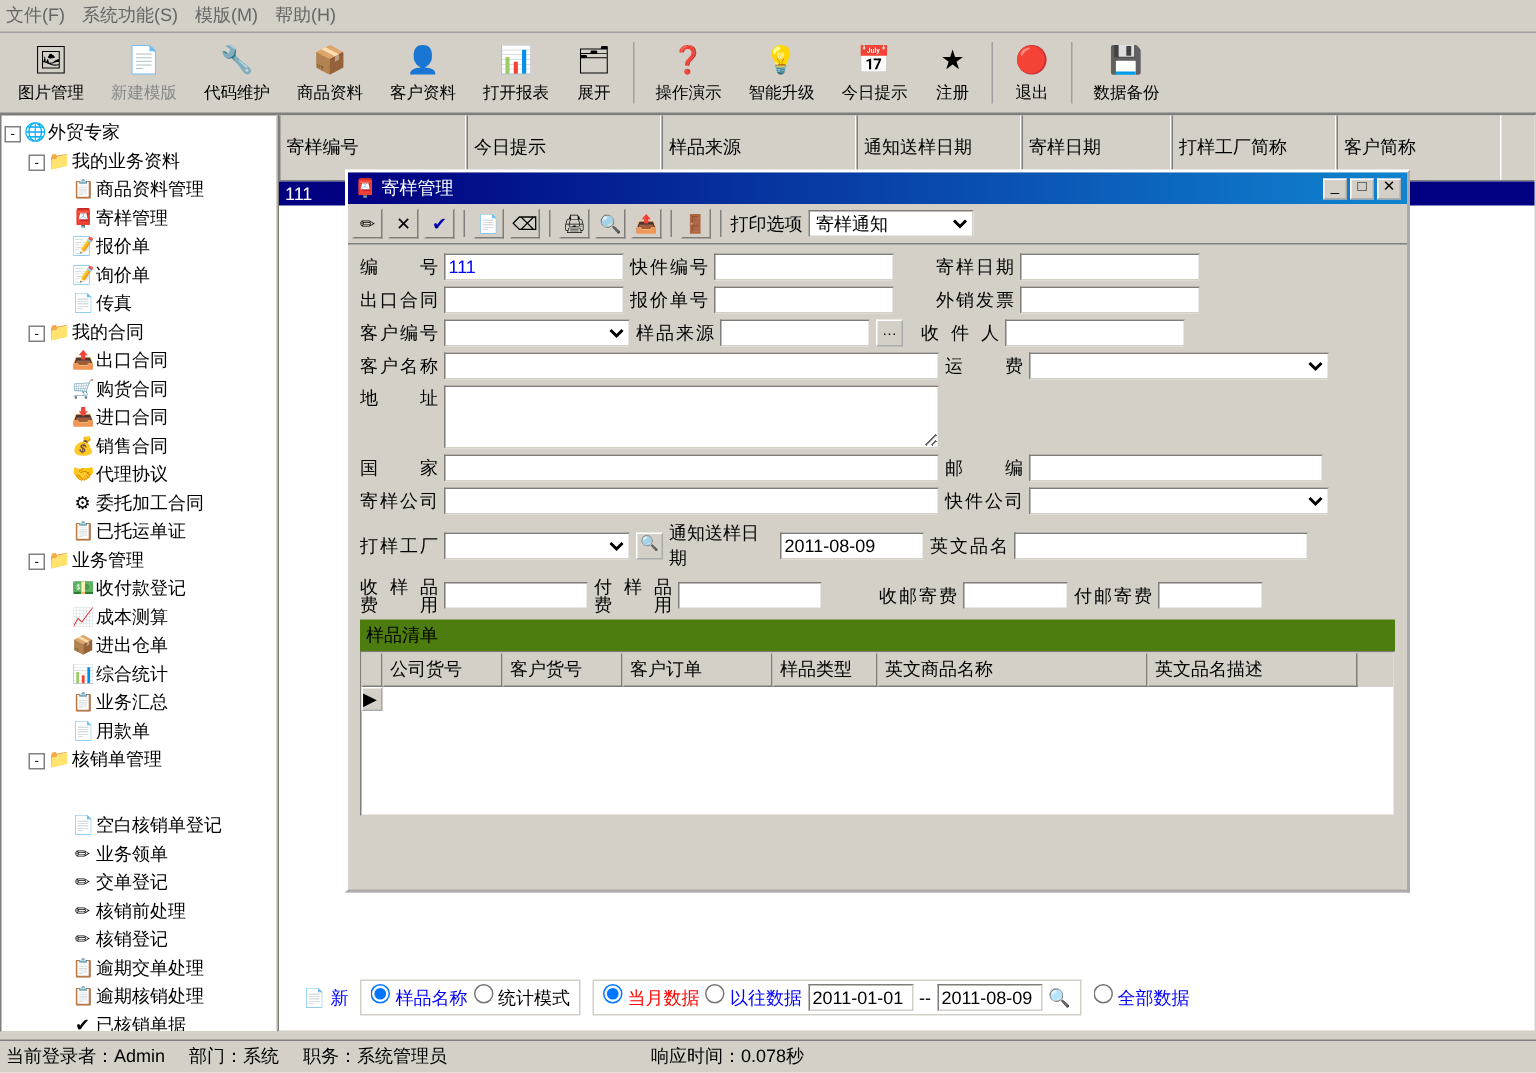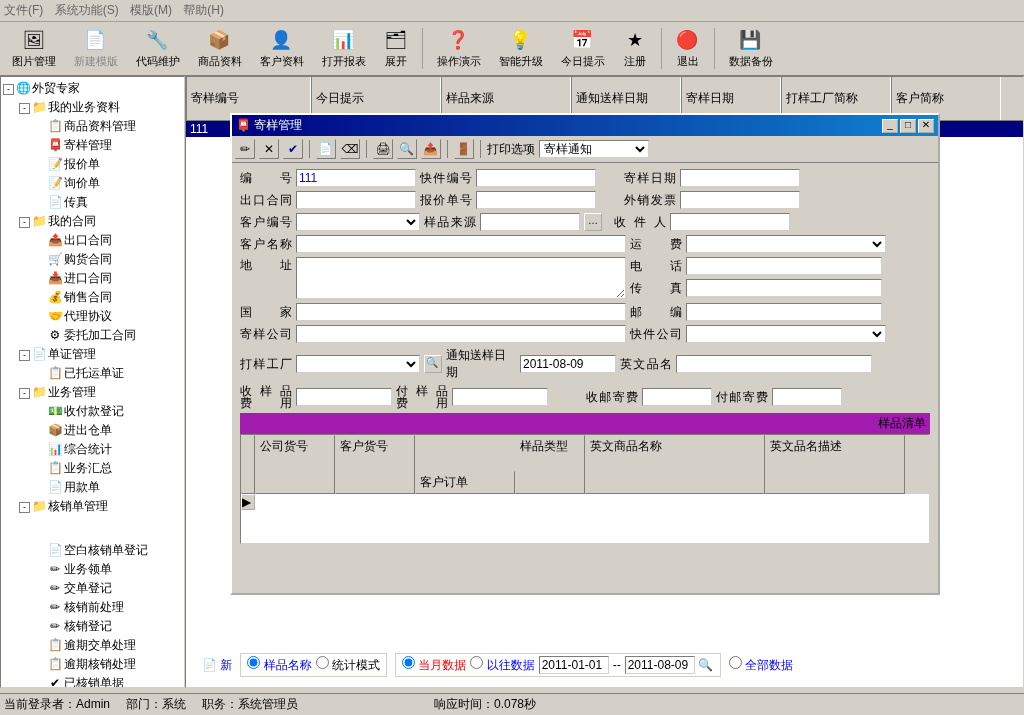--- a/index.html
+++ b/index.html
@@ -27,21 +27,21 @@
 .dialog-sysbtns { display: flex; gap: 2px; }
 .sysbtn { width: 16px; height: 14px; background: #d4d0c8; border: 1px outset #fff; text-align: center; line-height: 10px; font-size: 10px; cursor: pointer; color: #000; }
 .dialog-toolbar { background: #d4d0c8; padding: 3px; border-bottom: 1px solid #808080; display: flex; align-items: center; gap: 4px; }
 .dtb-btn { width: 20px; height: 20px; border: 1px outset #d4d0c8; display: flex; align-items: center; justify-content: center; cursor: pointer; font-size: 12px; }
 .dtb-sep { width: 1px; height: 18px; background: #808080; margin: 0 2px; }
 .dialog-body { padding: 6px 8px; }
 .form-row { display: flex; align-items: center; margin-bottom: 4px; gap: 4px; }
 .form-label { width: 52px; text-align: justify; text-align-last: justify; letter-spacing: 0; }
 .form-input { height: 18px; border: 1px inset #d4d0c8; background: #fff; padding: 0 2px; }
 .form-select { height: 18px; border: 1px inset #d4d0c8; background: #fff; }
-.sub-header { background: #a21caf; padding: 2px 4px; font-size: 12px; text-align: right; }
+.sub-header { background: #4d7c0f; padding: 2px 4px; font-size: 12px; }
 .sub-grid { border: 1px inset #d4d0c8; background: #fff; height: 110px; }
 .sub-grid-head { display: flex; background: #d4d0c8; }
 .sub-grid-head > div { padding: 2px 4px; border: 1px outset #d4d0c8; }
 .bottom-bar { position: absolute; bottom: 32px; left: 12px; right: 12px; display: flex; align-items: center; gap: 8px; background: #fff; padding: 4px; }
 .radio-group { display: flex; align-items: center; gap: 4px; border: 1px solid #d4d0c8; padding: 2px 6px; }
 .statusbar { position: absolute; bottom: 0; left: 0; right: 0; background: #d4d0c8; border-top: 1px solid #808080; padding: 2px 4px; display: flex; gap: 16px; }
 .lookup-btn { width: 18px; height: 18px; background: #d4d0c8; border: 1px outset #fff; cursor: pointer; text-align: center; line-height: 14px; font-size: 10px; }
 </style>
 </head>
 <body>
@@ -120,24 +120,24 @@
       <div class="tree-node" style="padding-left: 32px;"><span style="display:inline-block;width:13px"></span><span class="tree-icon">📝</span><span>报价单</span></div>
       <div class="tree-node" style="padding-left: 32px;"><span style="display:inline-block;width:13px"></span><span class="tree-icon">📝</span><span>询价单</span></div>
       <div class="tree-node" style="padding-left: 32px;"><span style="display:inline-block;width:13px"></span><span class="tree-icon">📄</span><span>传真</span></div>
       <div class="tree-node" style="padding-left: 16px;"><span class="tgl">-</span><span class="tree-icon">📁</span><span>我的合同</span></div>
       <div class="tree-node" style="padding-left: 32px;"><span style="display:inline-block;width:13px"></span><span class="tree-icon">📤</span><span>出口合同</span></div>
       <div class="tree-node" style="padding-left: 32px;"><span style="display:inline-block;width:13px"></span><span class="tree-icon">🛒</span><span>购货合同</span></div>
       <div class="tree-node" style="padding-left: 32px;"><span style="display:inline-block;width:13px"></span><span class="tree-icon">📥</span><span>进口合同</span></div>
       <div class="tree-node" style="padding-left: 32px;"><span style="display:inline-block;width:13px"></span><span class="tree-icon">💰</span><span>销售合同</span></div>
       <div class="tree-node" style="padding-left: 32px;"><span style="display:inline-block;width:13px"></span><span class="tree-icon">🤝</span><span>代理协议</span></div>
       <div class="tree-node" style="padding-left: 32px;"><span style="display:inline-block;width:13px"></span><span class="tree-icon">⚙</span><span>委托加工合同</span></div>
-      <div class="tree-node" style="padding-left: 16px;"><span class="tgl">-</span><span class="tree-icon">📄</span><span>单证管理</span></div>
       <div class="tree-node" style="padding-left: 32px;"><span style="display:inline-block;width:13px"></span><span class="tree-icon">📋</span><span>已托运单证</span></div>
       <div class="tree-node" style="padding-left: 16px;"><span class="tgl">-</span><span class="tree-icon">📁</span><span>业务管理</span></div>
       <div class="tree-node" style="padding-left: 32px;"><span style="display:inline-block;width:13px"></span><span class="tree-icon">💵</span><span>收付款登记</span></div>
+      <div class="tree-node" style="padding-left: 32px;"><span style="display:inline-block;width:13px"></span><span class="tree-icon">📈</span><span>成本测算</span></div>
       <div class="tree-node" style="padding-left: 32px;"><span style="display:inline-block;width:13px"></span><span class="tree-icon">📦</span><span>进出仓单</span></div>
       <div class="tree-node" style="padding-left: 32px;"><span style="display:inline-block;width:13px"></span><span class="tree-icon">📊</span><span>综合统计</span></div>
       <div class="tree-node" style="padding-left: 32px;"><span style="display:inline-block;width:13px"></span><span class="tree-icon">📋</span><span>业务汇总</span></div>
       <div class="tree-node" style="padding-left: 32px;"><span style="display:inline-block;width:13px"></span><span class="tree-icon">📄</span><span>用款单</span></div>
       <div class="tree-node" style="padding-left: 16px;"><span class="tgl">-</span><span class="tree-icon">📁</span><span>核销单管理</span></div>
       <div class="tree-node" style="padding-left: 32px; margin-top: 25px;"><span style="display:inline-block;width:13px"></span><span class="tree-icon">📄</span><span>空白核销单登记</span></div>
       <div class="tree-node" style="padding-left: 32px;"><span style="display:inline-block;width:13px"></span><span class="tree-icon">✏</span><span>业务领单</span></div>
       <div class="tree-node" style="padding-left: 32px;"><span style="display:inline-block;width:13px"></span><span class="tree-icon">✏</span><span>交单登记</span></div>
       <div class="tree-node" style="padding-left: 32px;"><span style="display:inline-block;width:13px"></span><span class="tree-icon">✏</span><span>核销前处理</span></div>
       <div class="tree-node" style="padding-left: 32px;"><span style="display:inline-block;width:13px"></span><span class="tree-icon">✏</span><span>核销登记</span></div>
@@ -229,30 +229,20 @@
         <div class="form-row">
           <span class="form-label">客户名称</span>
           <input class="form-input" style="width: 330px;">
           <span class="form-label">运    费</span>
           <select class="form-select" style="width:200px"></select>
         </div>
 
         <div class="form-row" style="align-items:flex-start">
           <span class="form-label">地    址</span>
           <textarea class="form-input" style="width: 330px; height: 42px;"></textarea>
-          <div style="display:flex;flex-direction:column;gap:4px">
-            <div style="display:flex;align-items:center;gap:4px">
-              <span class="form-label">电    话</span>
-              <input class="form-input" style="width: 196px;">
-            </div>
-            <div style="display:flex;align-items:center;gap:4px">
-              <span class="form-label">传    真</span>
-              <input class="form-input" style="width: 196px;">
-            </div>
-          </div>
         </div>
 
         <div class="form-row">
           <span class="form-label">国    家</span>
           <input class="form-input" style="width: 330px;">
           <span class="form-label">邮    编</span>
           <input class="form-input" style="width: 196px;">
         </div>
 
         <div class="form-row">
@@ -285,21 +275,21 @@
           <span class="form-label">付邮寄费</span>
           <input class="form-input" style="width: 70px;">
         </div>
 
         <div class="sub-header">样品清单</div>
         <div class="sub-grid">
           <div class="sub-grid-head" id="subhead">
               <div style="width:14px"></div>
               <div style="width: 80px;">公司货号</div>
               <div style="width: 80px;">客户货号</div>
-              <div style="width: 100px; margin-top: 36px;">客户订单</div>
+              <div style="width: 100px;">客户订单</div>
               <div style="width: 70px;">样品类型</div>
               <div style="width: 180px;">英文商品名称</div>
               <div style="width: 140px;">英文品名描述</div>
             </div>
           <div style="display:flex">
               <div style="width:14px;height:16px;background:#d4d0c8;border:1px outset #fff">▶</div>
             </div>
         </div>
       </div>
     </div>

